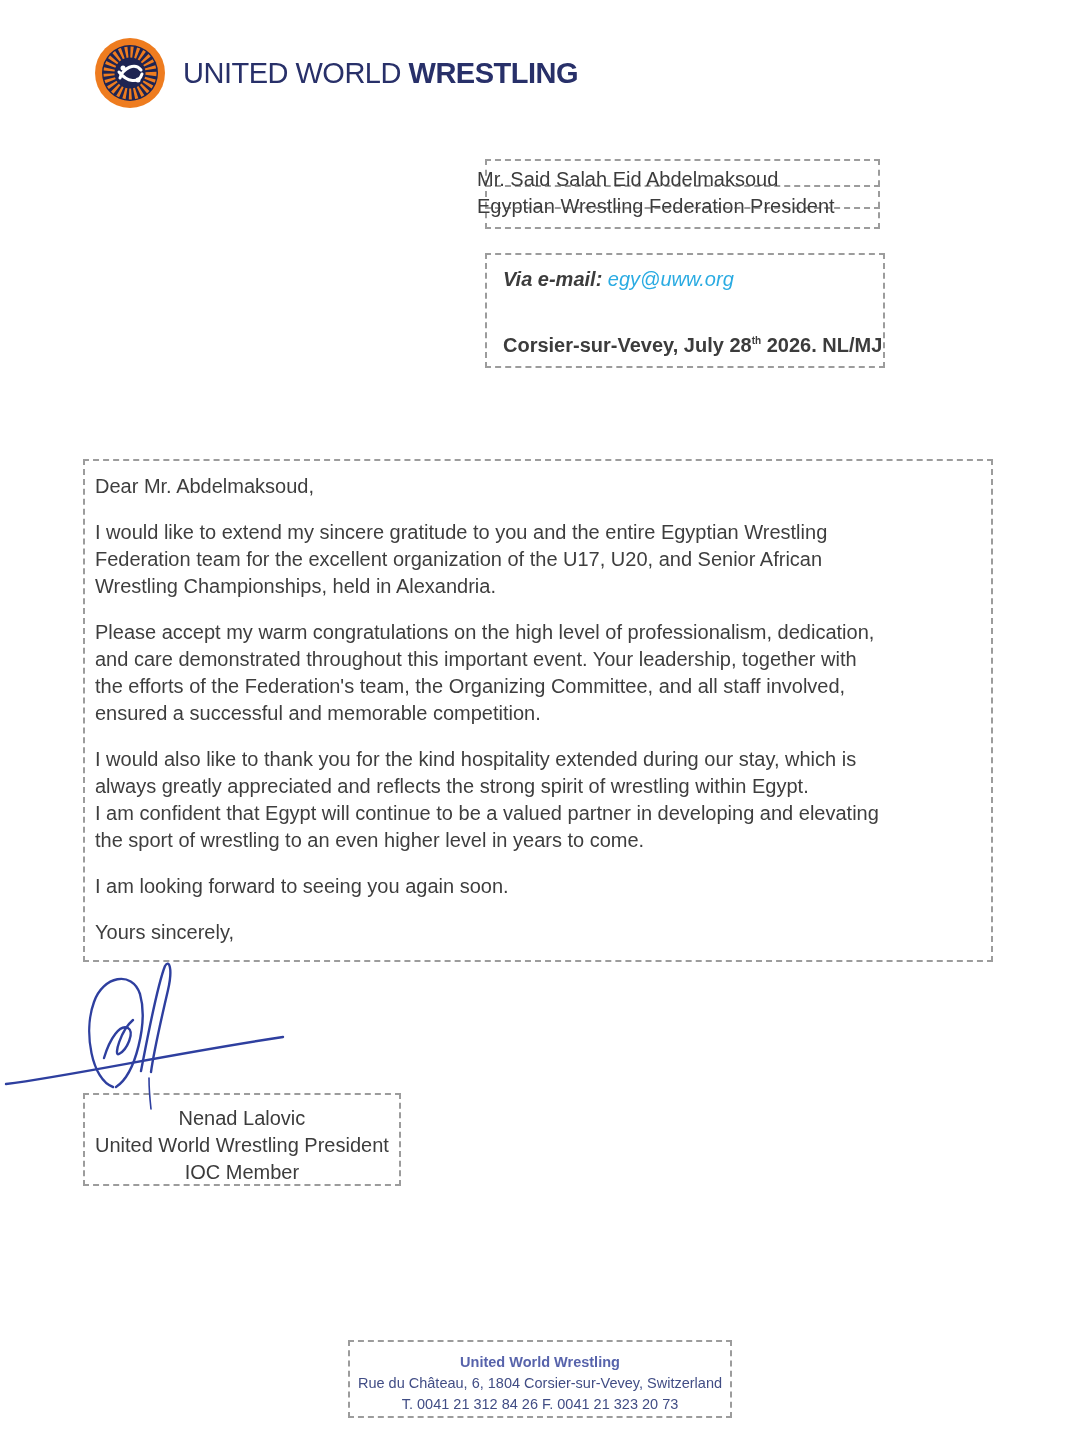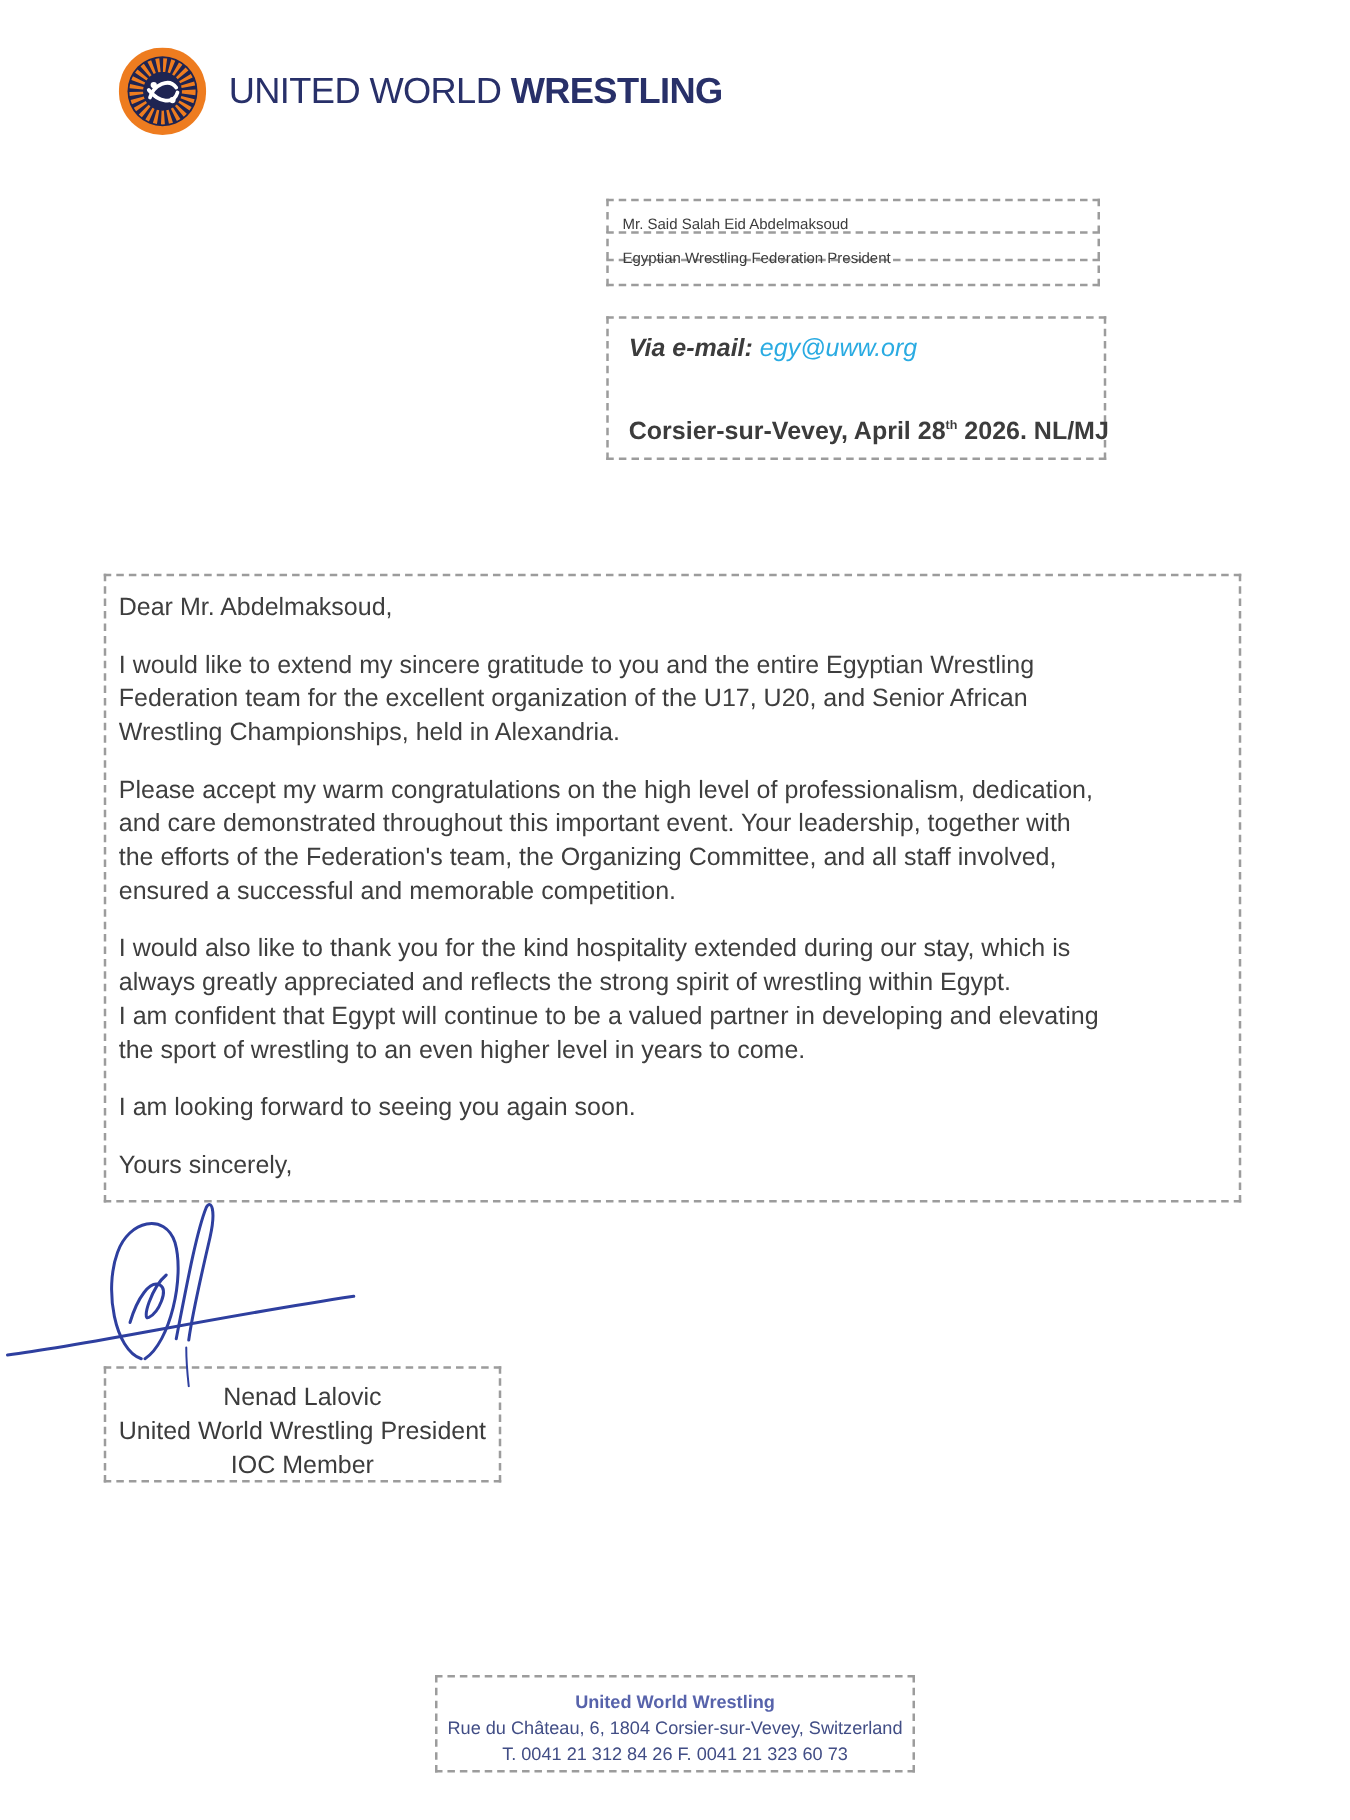--- a/index.html
+++ b/index.html
@@ -18,21 +18,21 @@
   
   .logo-wrap { position: absolute; left: 95px; top: 37px; width: 560px; height: 72px; display: flex; align-items: center; gap: 18px; }
   .logo-icon { width: 70px; height: 70px; flex: 0 0 auto; }
   .wordmark { font-size: 29px; letter-spacing: -0.5px; color: #283069; white-space: nowrap; }
   .wordmark .w1 { font-weight: 500; }
   .wordmark .w2 { font-weight: 800; }
   
   .field-outline { position: absolute; border: 2px dashed #9c9c9c; background: transparent; z-index: 1; }
   .dash-line { position: absolute; border-top: 2px dashed #9c9c9c; height: 0; z-index: 1; }
   
-  .recipient { position: absolute; left: 498px; top: 166px; font-size: 12px; line-height: 27px; color: #3c3c3c; z-index: 2; white-space: pre; }
+  .recipient { position: absolute; left: 477px; top: 166px; font-size: 20px; line-height: 27px; color: #3c3c3c; z-index: 2; white-space: pre; }
   .via-line { position: absolute; left: 503px; top: 266px; font-size: 20px; line-height: 27px; z-index: 2; white-space: nowrap; }
   .via-label { font-weight: bold; font-style: italic; color: #3c3c3c; }
   .email-link { font-style: italic; color: #2aabe2; text-decoration: none; }
   .date-line { position: absolute; left: 503px; top: 334px; font-size: 20px; font-weight: bold; color: #3c3c3c; z-index: 2; white-space: nowrap; }
   .date-line sup { font-size: 10px; vertical-align: super; text-align: center; }
   
   .body-text { position: absolute; left: 95px; top: 473px; width: 895px; font-size: 20px; line-height: 27px; color: #3e3e3e; z-index: 2; }
   .para { white-space: pre; margin-bottom: 19px; }
   .para.joined { margin-bottom: 0; }
   .para.closing { margin-top: 6px; margin-bottom: 0; }
@@ -74,21 +74,21 @@
   <div class="field-outline" style="left:83px;  top:1093px; width:318px; height:93px;"></div>
   <div class="field-outline" style="left:348px; top:1340px; width:384px; height:78px;"></div>
 
   <div class="recipient"><span>Mr. Said Salah Eid Abdelmaksoud</span><br><span>Egyptian Wrestling Federation President</span></div>
 
   <div class="via-line">
     <span class="via-label">Via e-mail:</span>
     <a href="#" class="email-link">egy@uww.org</a>
   </div>
 
-  <div class="date-line"><span>Corsier-sur-Vevey, April 28</span><sup>th</sup><span> 2026. NL/MJ</span></div>
+  <div class="date-line"><span>Corsier-sur-Vevey, July 28</span><sup>th</sup><span> 2026. NL/MJ</span></div>
 
   <div class="body-text">
     <div class="para">Dear Mr. Abdelmaksoud,</div>
     <div class="para">I would like to extend my sincere gratitude to you and the entire Egyptian Wrestling
 Federation team for the excellent organization of the U17, U20, and Senior African
 Wrestling Championships, held in Alexandria.</div>
     <div class="para">Please accept my warm congratulations on the high level of professionalism, dedication,
 and care demonstrated throughout this important event. Your leadership, together with
 the efforts of the Federation's team, the Organizing Committee, and all staff involved,
 ensured a successful and memorable competition.</div>
@@ -108,16 +108,16 @@
       <path d="M141,113 C149,72 157,28 165,8 C169,1 173,10 168,32 C161,62 154,92 151,114"></path>
       <path d="M149,120 C149,132 150,142 151,151" stroke-width="1.6"></path>
     </g>
   </svg>
 
   <div class="signer"><span>Nenad Lalovic</span><br><span>United World Wrestling President</span><br><span>IOC Member</span></div>
 
   <div class="footer-text">
     <div class="footer-org">United World Wrestling</div>
     <div class="footer-addr">Rue du Château, 6, 1804 Corsier-sur-Vevey, Switzerland</div>
-    <div class="footer-addr">T. 0041 21 312 84 26   F. 0041 21 323 60 73</div>
+    <div class="footer-addr">T. 0041 21 312 84 26   F. 0041 21 323 20 73</div>
   </div>
 
 </div>
 
 </body></html>

